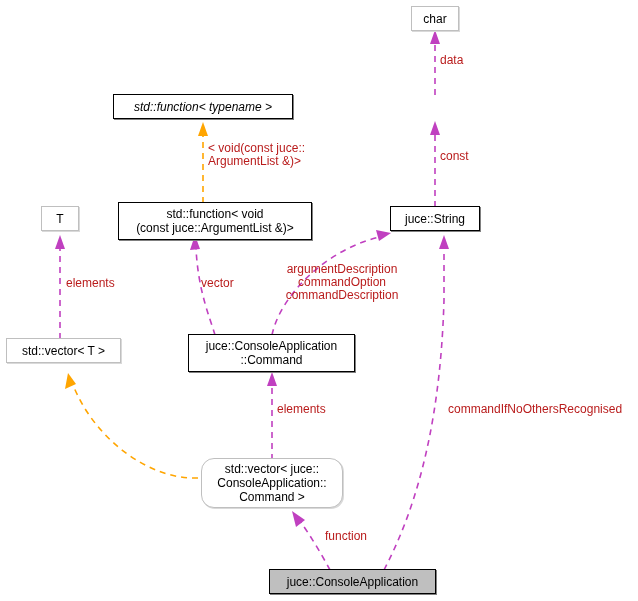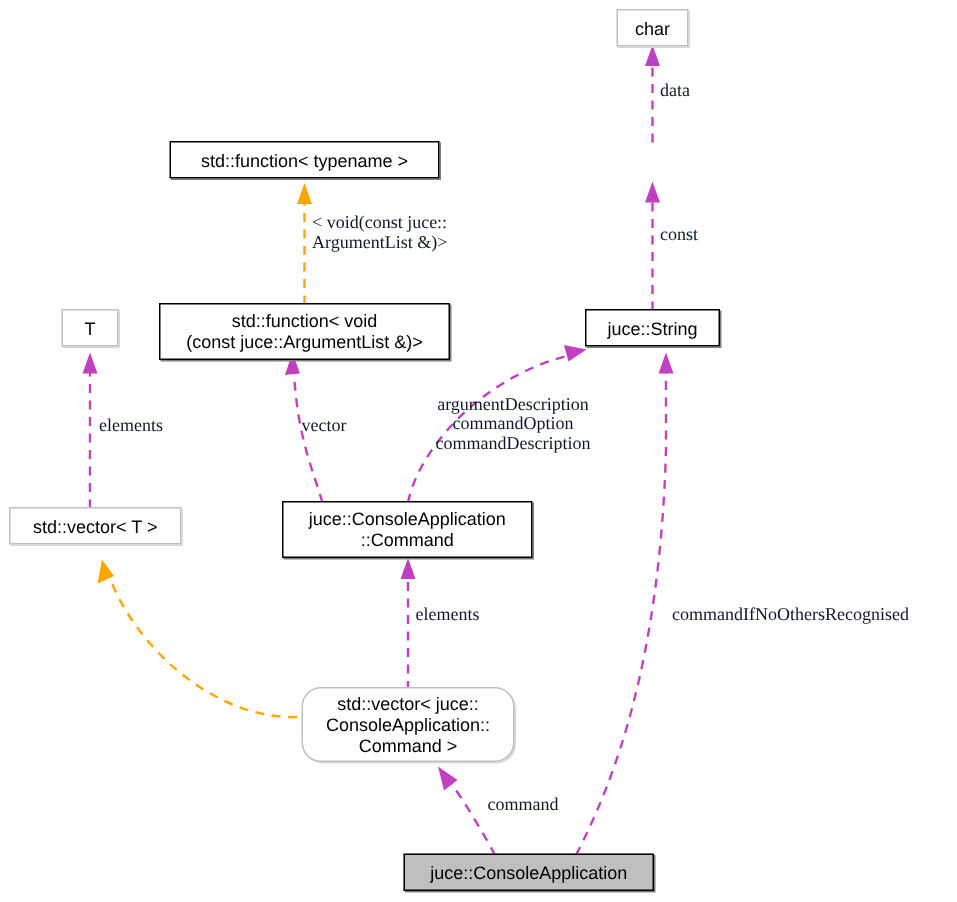--- a/index.html
+++ b/index.html
@@ -49,24 +49,23 @@
   }
   .node-current {
     border: 1px solid #000000;
     background: #bfbfbf;
     box-shadow: 1px 1px 0 0 #808080;
   }
   .edge-label {
     position: absolute;
     font-size: 12px;
     line-height: 13px;
-    color: #0f172a;
+    color: #b91c1c;
     white-space: pre;
     background: transparent;
-    font-family: Liberation Serif, serif;
   }
   .lbl-left   { text-align: left; }
   .lbl-center { text-align: center; }
 </style>
 </head>
 <body>
 
 <div id="diagram-root">
 
   <svg id="edge-layer" viewBox="0 0 638 601" xmlns="http://www.w3.org/2000/svg">
@@ -118,25 +117,25 @@
 
     <g>
       <path d="M330,570 C322,555 310,535 300,521" stroke="#c040c0" stroke-width="1.6" stroke-dasharray="6,5" fill="none"></path>
       <polygon points="292,511 296,527 305,520" fill="#c040c0"></polygon>
     </g>
   </svg>
 
   <div class="node node-faint" style="left:411px; top:6px; width:48px; height:25px;">char</div>
 
 
-  <div class="node node-solid" style="left:113px; top:94px; width:180px; height:25px;">std::function&lt; typename &gt;</div>
+  <div class="node node-solid" style="left:113px; top:94px; width:180px; height:25px;font-style:italic;">std::function&lt; typename &gt;</div>
 
   <div class="node node-faint" style="left:41px; top:206px; width:38px; height:25px;">T</div>
 
-  <div class="node node-solid" style="left:106px; top:202px; width:194px; height:38px;">std::function&lt; void
+  <div class="node node-solid" style="left:118px; top:202px; width:194px; height:38px;">std::function&lt; void
 (const juce::ArgumentList &amp;)&gt;</div>
 
   <div class="node node-faint" style="left:6px; top:338px; width:115px; height:25px;">std::vector&lt; T &gt;</div>
 
   <div class="node node-solid" style="left:390px; top:206px; width:90px; height:25px;">juce::String</div>
 
   <div class="node node-solid" style="left:188px; top:334px; width:167px; height:38px;">juce::ConsoleApplication
 ::Command</div>
 
   <div class="node node-faint" style="left:201px; top:458px; width:142px; height:50px;border-radius:13px;">std::vector&lt; juce::
@@ -158,15 +157,15 @@
 
   <div class="edge-label lbl-center" style="left:279px; top:263px; width:126px;">argumentDescription
 commandOption
 commandDescription</div>
 
 
   <div class="edge-label lbl-left" style="left:277px; top:403px; width:70px;">elements</div>
 
   <div class="edge-label lbl-left" style="left:448px; top:403px; width:200px;">commandIfNoOthersRecognised</div>
 
-  <div class="edge-label lbl-left" style="left:325px; top:530px; width:90px;">command</div>
+  <div class="edge-label lbl-left" style="left:325px; top:530px; width:90px;">function</div>
 
 </div>
 
 </body></html>

